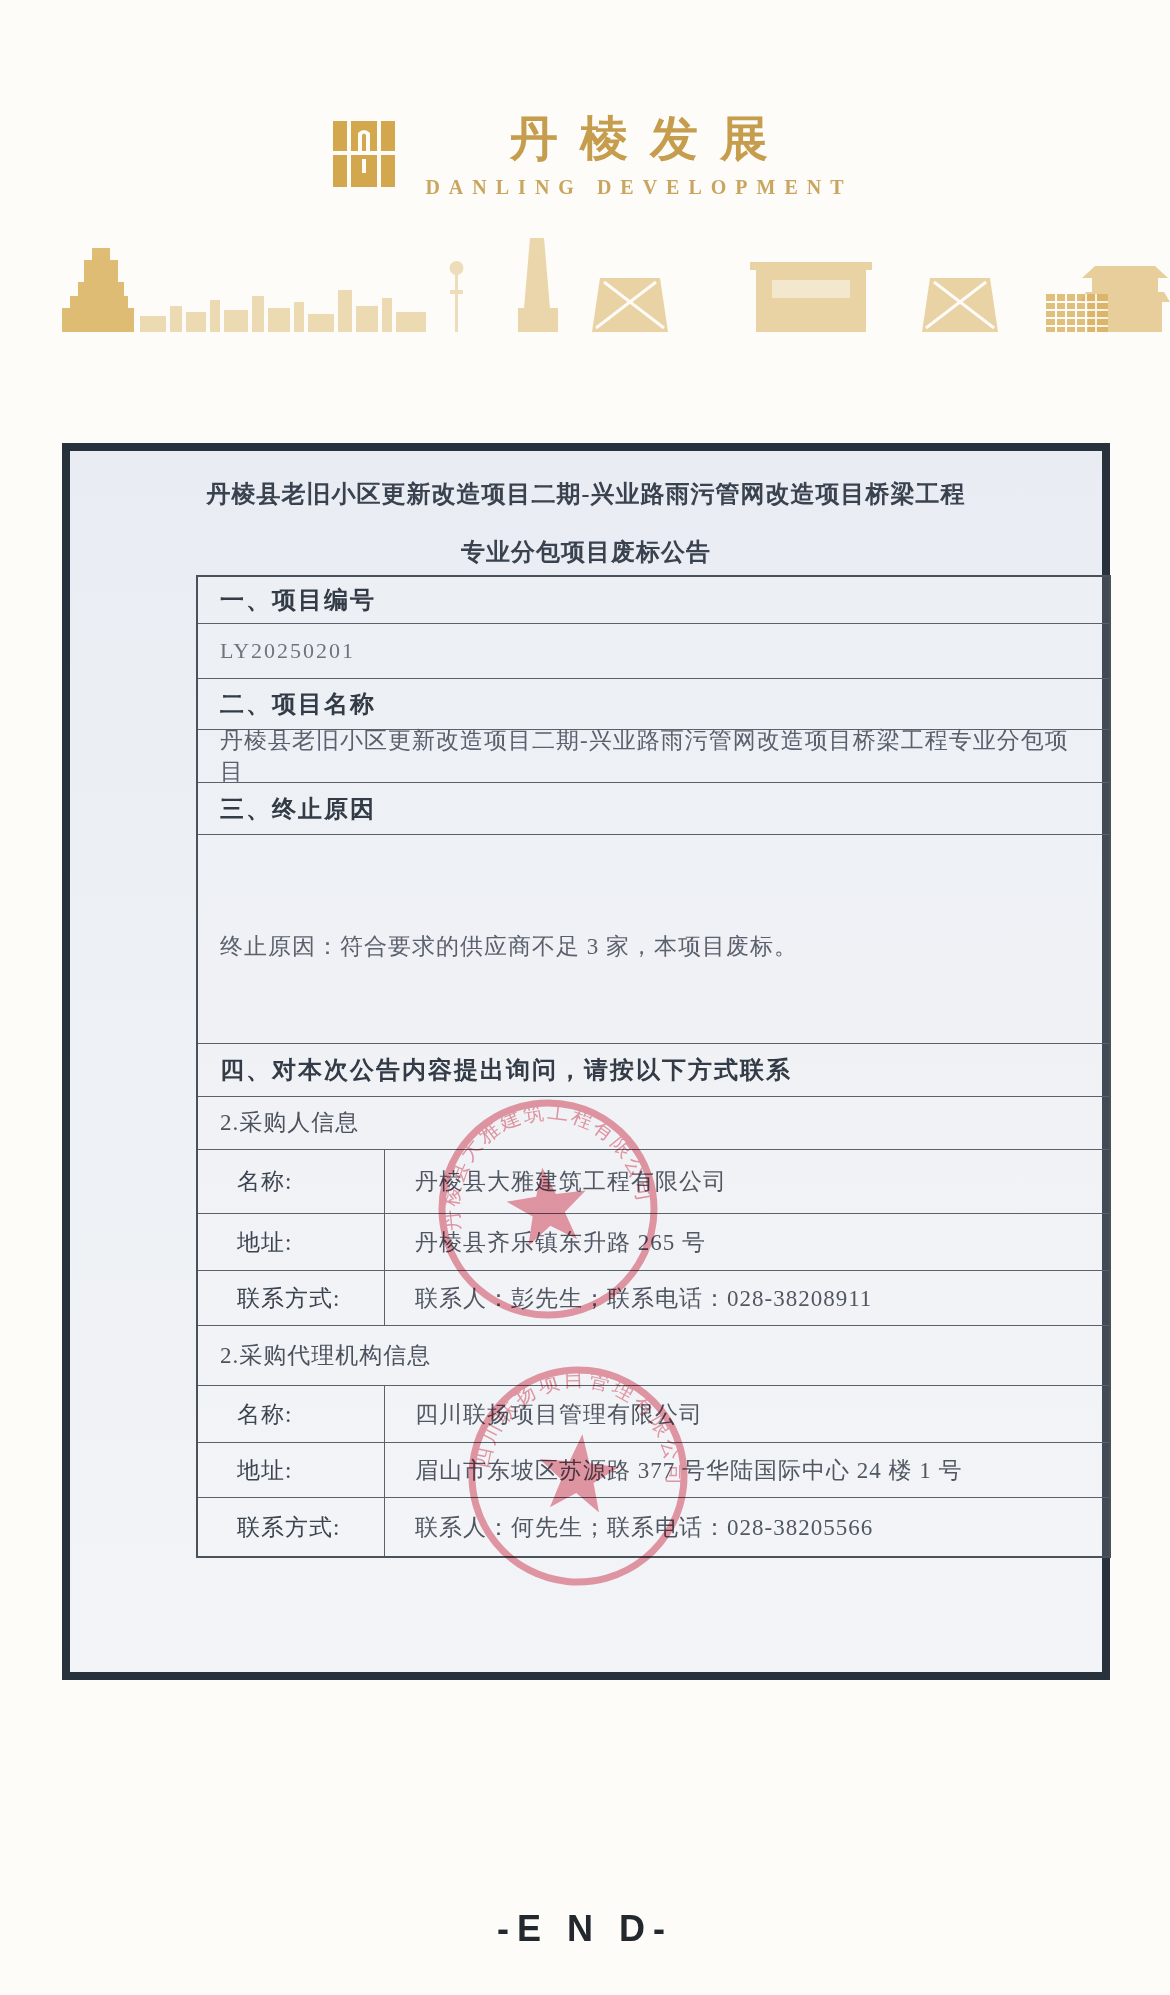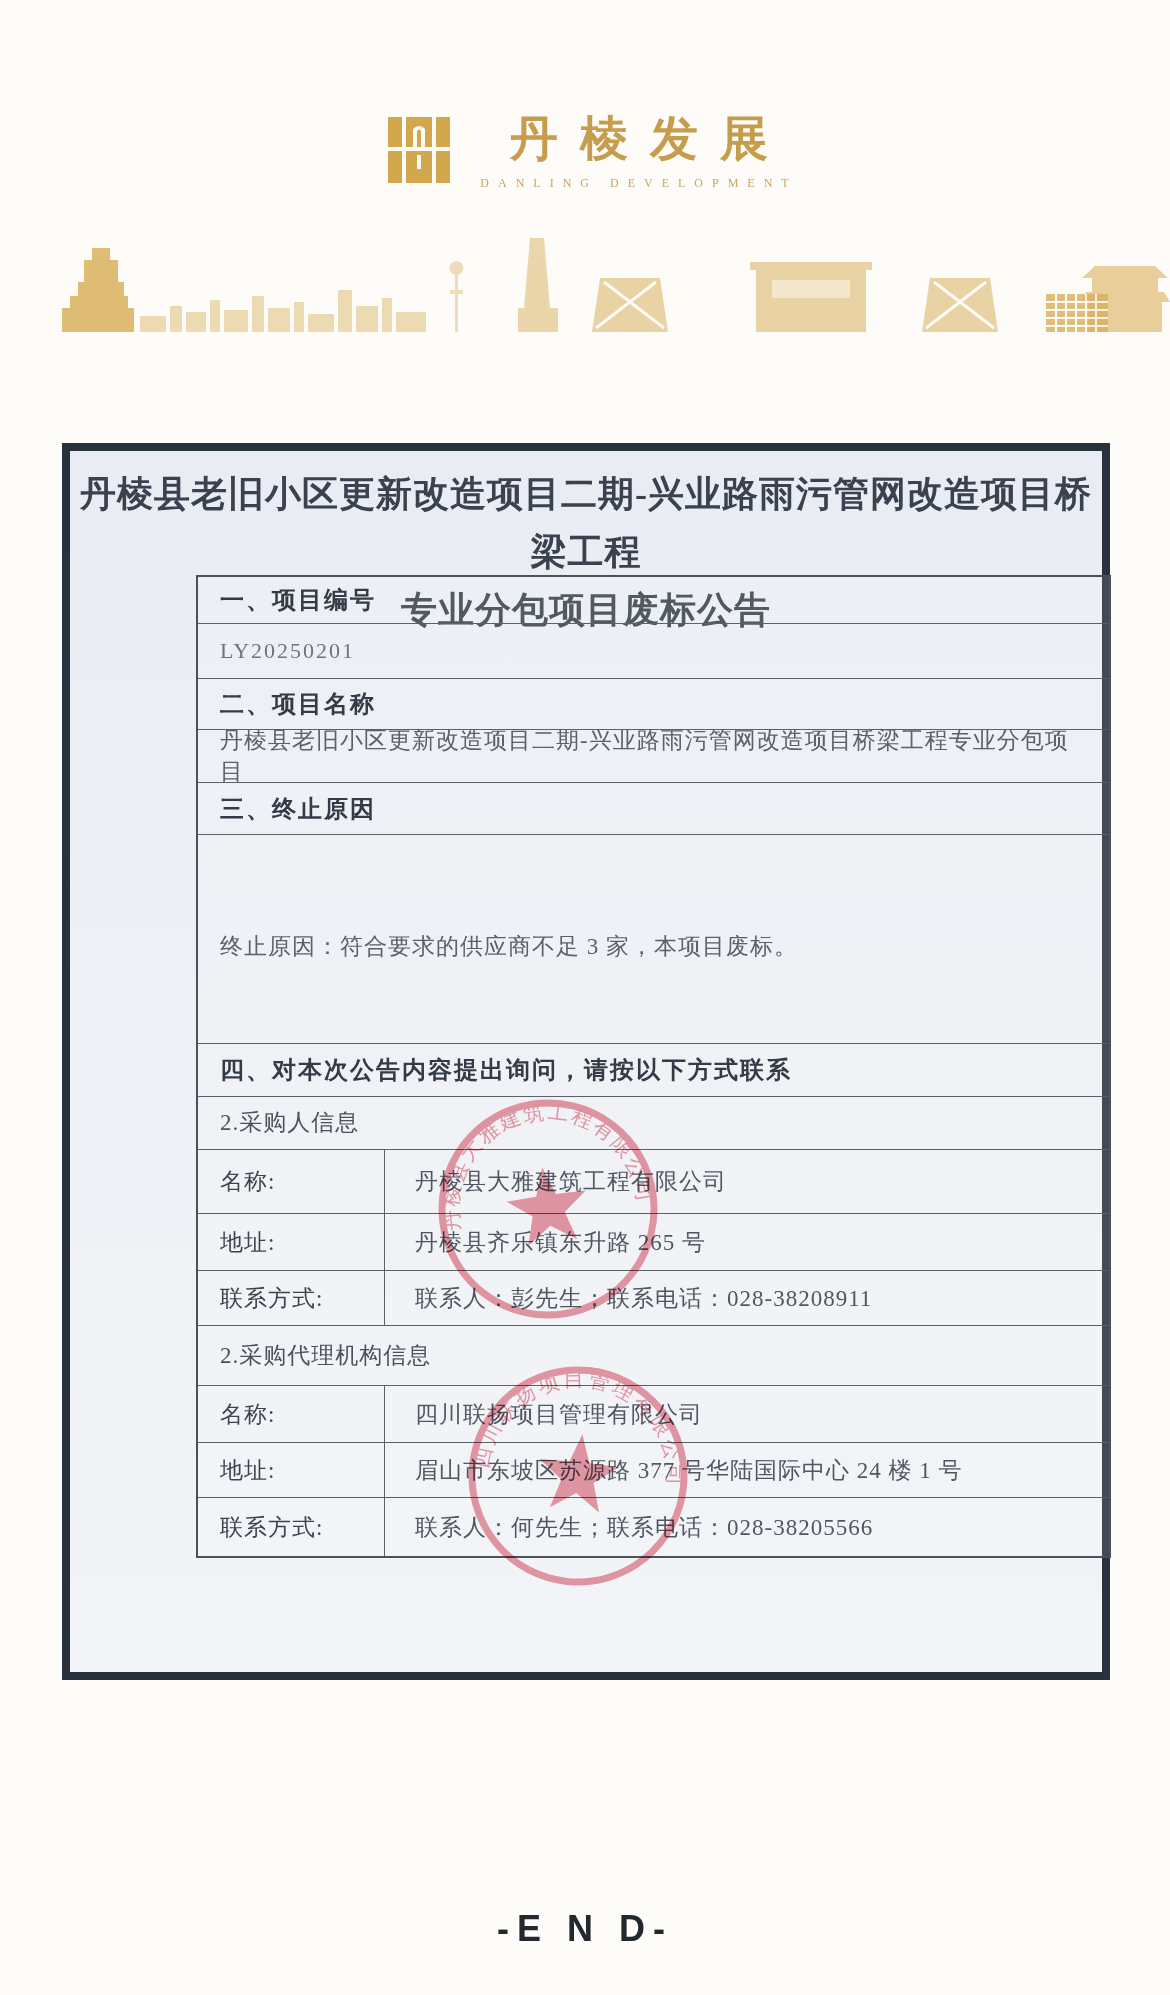--- a/index.html
+++ b/index.html
@@ -11,52 +11,53 @@
   
   .brand{position:absolute;top:110px;left:0;right:0;display:flex;justify-content:center;align-items:center;gap:30px;padding-left:16px;}
   .brand-icon{width:62px;height:66px;flex:0 0 auto;}
   .brand-text{display:flex;flex-direction:column;align-items:center;}
   .brand-name{
     font-size:48px;font-weight:bold;color:#c59d4d;letter-spacing:22px;
     text-indent:22px;line-height:1.2;
     text-shadow:0 1px 1px rgba(255,255,255,.6);
   }
   .brand-sub{
-    font-size:12px;color:#cbа766;color:#c9a55f;letter-spacing:9px;margin-top:8px;
+    font-size:20px;color:#cbа766;color:#c9a55f;letter-spacing:9px;margin-top:8px;
     font-family:"Liberation Serif","DejaVu Serif",serif;
+    font-weight:bold;
   }
   
   .skyline{position:absolute;top:238px;left:0;width:1170px;height:94px;}
   
   .doc{
     position:absolute;left:62px;top:443px;width:1048px;height:1237px;
     border:8px solid #28323c;box-sizing:border-box;
     background:linear-gradient(180deg,#e9ecf2 0%,#eef1f5 55%,#f2f4f7 100%);
   }
   .doc-title{position:absolute;top:14px;left:0;right:0;text-align:center;color:#39424e;}
-  .doc-title .t1,.doc-title .t2{font-size:36px;font-weight:bold;line-height:58px;letter-spacing:1px;}
+  .doc-title .t1,.doc-title .t2{font-size:24px;font-weight:bold;line-height:58px;letter-spacing:1px;}
   
   .tbl{
     position:absolute;left:78px;top:124px;width:915px;height:983px;
     border:2px solid #49525b;box-sizing:border-box;display:flex;flex-direction:column;
     background:rgba(255,255,255,0.12);
     margin-left:48px;
   }
   .row{box-sizing:border-box;border-bottom:1px solid #5a616a;display:flex;align-items:center;}
   .row:last-child{border-bottom:none;}
   .row .full{padding:0 22px;width:100%;box-sizing:border-box;}
   .hdr{font-weight:bold;color:#323b46;font-size:24px;letter-spacing:2px;}
   .val{color:#5a606c;font-size:23px;letter-spacing:1px;}
   .val-light{color:#6e737e;font-size:22px;letter-spacing:2px;}
   .row-reason{align-items:flex-start;}
   .row-reason .full{padding-top:96px;}
   .sect{color:#4b525e;font-size:23px;letter-spacing:1px;}
   .cell-label{
     width:187px;flex:0 0 187px;box-sizing:border-box;height:100%;
-    border-right:1px solid #5a616a;display:flex;align-items:center;padding-left:22px;
+    border-right:1px solid #5a616a;display:flex;align-items:center;padding-left:39px;
     color:#3c4450;font-size:23px;letter-spacing:1px;
   }
   .cell-value{flex:1;display:flex;align-items:center;padding-left:30px;color:#515762;font-size:23px;letter-spacing:1px;}
   
   .stamp{position:absolute;width:236px;height:236px;opacity:.58;mix-blend-mode:multiply;pointer-events:none;}
   .stamp-1{left:430px;top:1091px;transform:rotate(-8deg);}
   .stamp-2{left:460px;top:1358px;transform:rotate(6deg);}
   
   .end-label{
     position:absolute;top:1908px;left:0;right:0;text-align:center;

